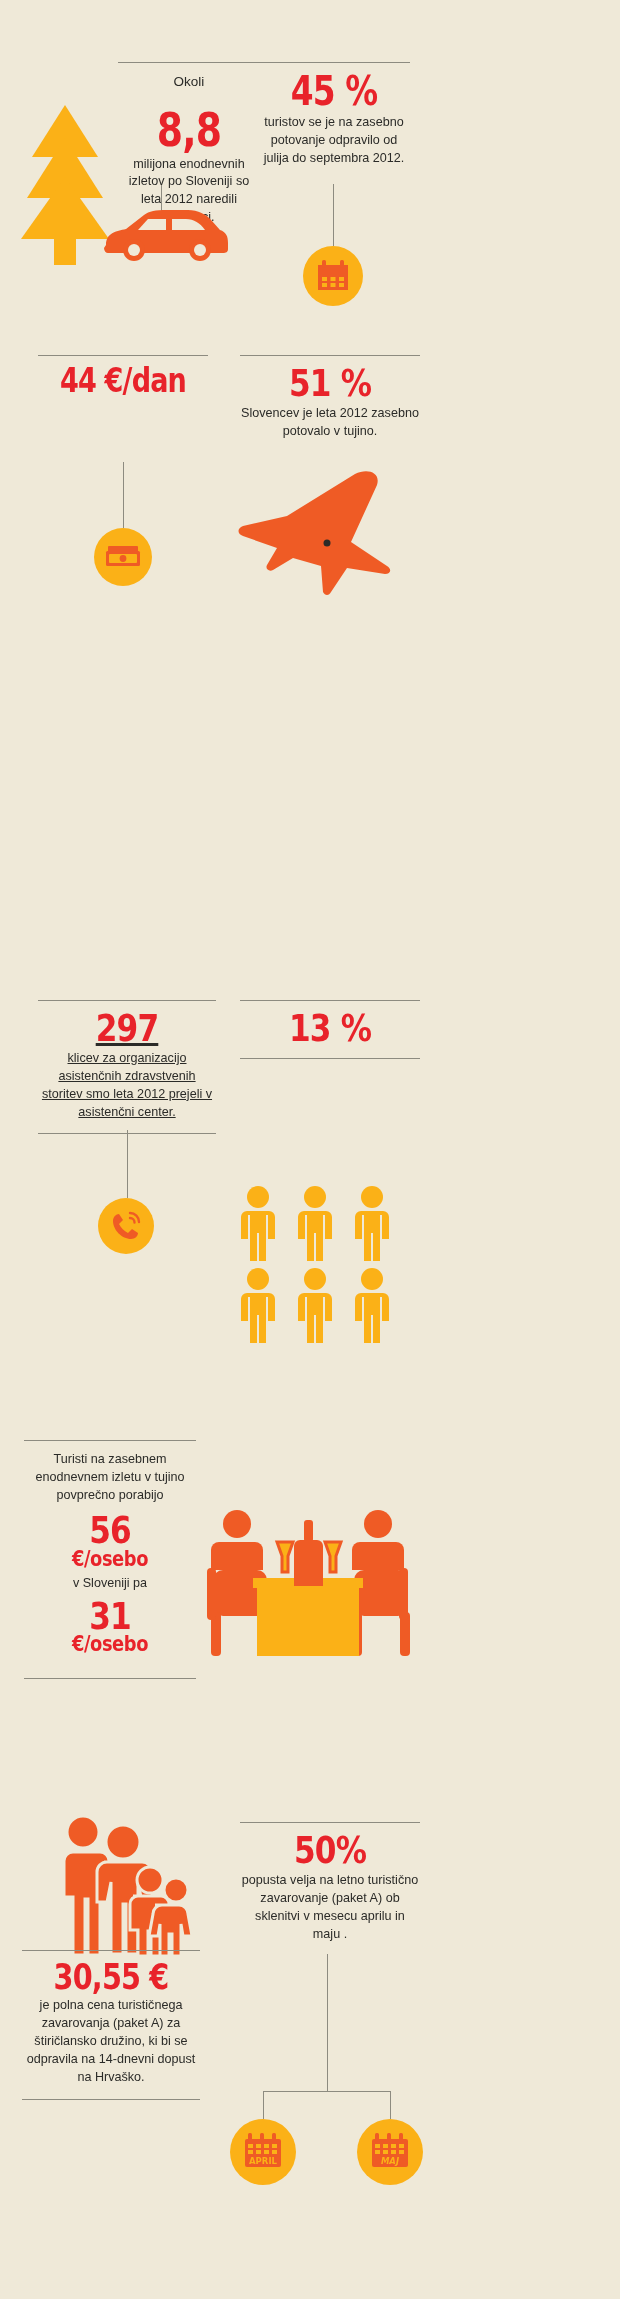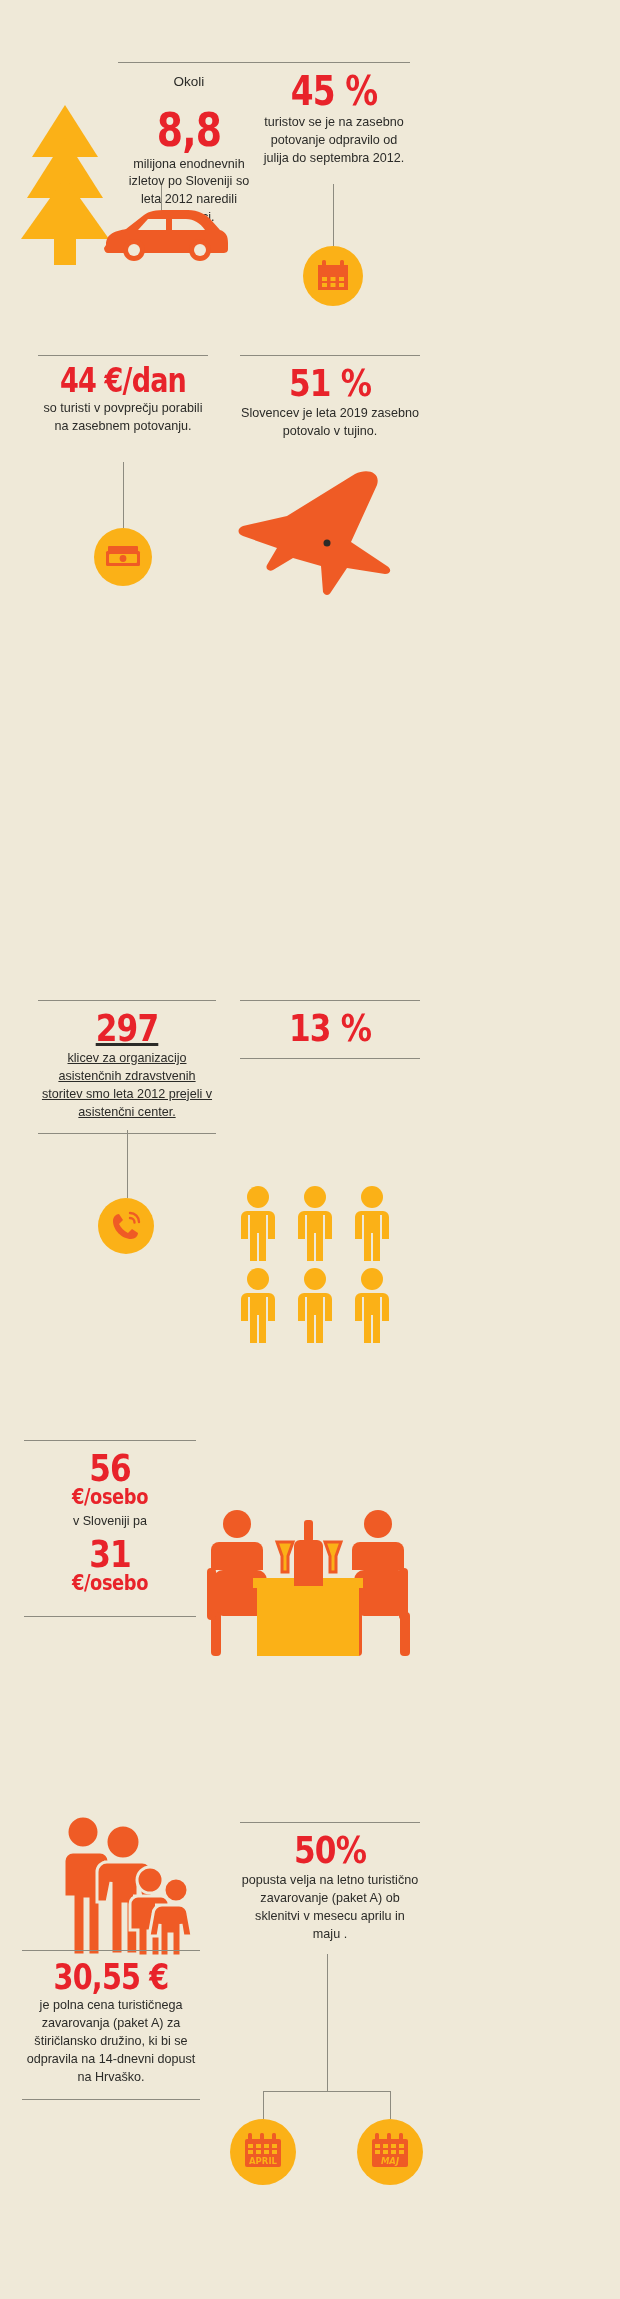--- a/index.html
+++ b/index.html
@@ -102,37 +102,36 @@
       <rect x="23" y="17" width="5" height="4" fill="#fbb117"></rect>
       <rect x="6" y="23" width="5" height="4" fill="#fbb117"></rect>
       <rect x="14.5" y="23" width="5" height="4" fill="#fbb117"></rect>
       <rect x="23" y="23" width="5" height="4" fill="#fbb117"></rect>
     </svg>
   </div>
 
   <div class="stat" style="left:38px;top:355px;width:170px;">
     <div class="rule"></div>
     <div class="big" style="font-size:33px;margin-top:6px;">44 €/dan</div>
-    <div class="desc">so turisti v povprečju porabili na zasebnem potovanju.</div>
   </div>
   <div class="conn v" style="left:123px;top:462px;height:66px;"></div>
 
   <div class="badge" style="left:94px;top:528px;width:58px;height:58px;">
     <svg width="36" height="26" viewBox="0 0 36 26">
       <rect x="3" y="2" width="30" height="8" rx="1" fill="#ef5b25"></rect>
       <rect x="1" y="7" width="34" height="15" rx="1.5" fill="#ef5b25"></rect>
       <rect x="4" y="10" width="28" height="9" rx="1" fill="#fbb117"></rect>
       <circle cx="18" cy="14.5" r="3.4" fill="#ef5b25"></circle>
     </svg>
   </div>
 
   <div class="stat" style="left:240px;top:355px;width:180px;">
     <div class="rule"></div>
     <div class="big" style="font-size:38px;margin-top:6px;">51 %</div>
-    <div class="desc">Slovencev je leta 2019 zasebno potovalo v tujino.</div>
+    <div class="desc">Slovencev je leta 2012 zasebno potovalo v tujino.</div>
   </div>
 
   <div style="position:absolute;left:235px;top:470px;width:190px;height:130px;">
     <svg width="190" height="130" viewBox="0 0 190 130">
       <g fill="#ef5b25">
         <path d="M120 4 C132 -2 146 2 142 15 L116 72 L152 96 C157 99 156 104 150 104 L112 98 L96 122 C94 126 90 126 88 122 L86 96 L58 88 L38 100 C34 102 30 99 32 95 L42 78 L8 66 C2 64 2 58 8 56 L52 46 Z"></path>
       </g>
       <circle cx="92" cy="73" r="3.5" fill="#2b2b28"></circle>
     </svg>
   </div>
@@ -185,20 +184,21 @@
         <g transform="translate(114,82)">
           <circle cx="20" cy="12" r="11"></circle>
             <path d="M9 26 h22 a6 6 0 0 1 6 6 v22 h-7 v-24 h-2 v46 h-7 v-28 h-2 v28 h-7 v-46 h-2 v24 h-7 v-22 a6 6 0 0 1 6 -6 z"></path>
         </g>
       </g>
     </svg>
   </div>
 
   <div class="stat" style="left:24px;top:1440px;width:172px;">
     <div class="rule"></div>
+    <div class="desc" style="margin-top:8px;">Turisti na zasebnem enodnevnem izletu v tujino povprečno porabijo</div>
     <div class="big" style="font-size:38px;margin-top:8px;">56</div>
     <div class="unit">€/osebo</div>
     <div class="desc" style="margin-top:5px;">v Sloveniji pa</div>
     <div class="big" style="font-size:38px;margin-top:6px;">31</div>
     <div class="unit">€/osebo</div>
     <div class="rule bottom" style="margin-top:22px;"></div>
   </div>
 
   <div style="position:absolute;left:205px;top:1500px;width:205px;height:175px;">
     <svg width="205" height="175" viewBox="0 0 205 175">

